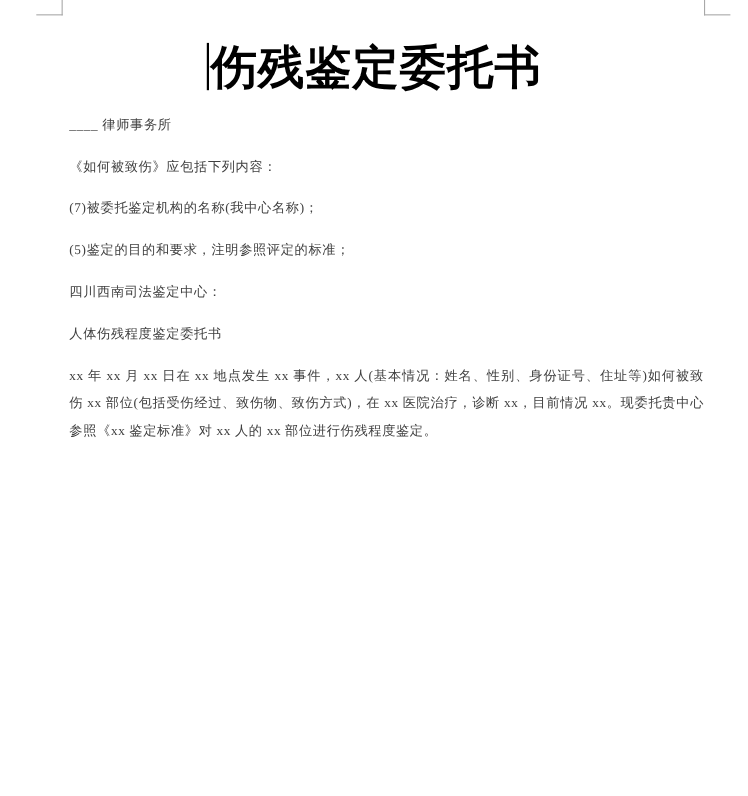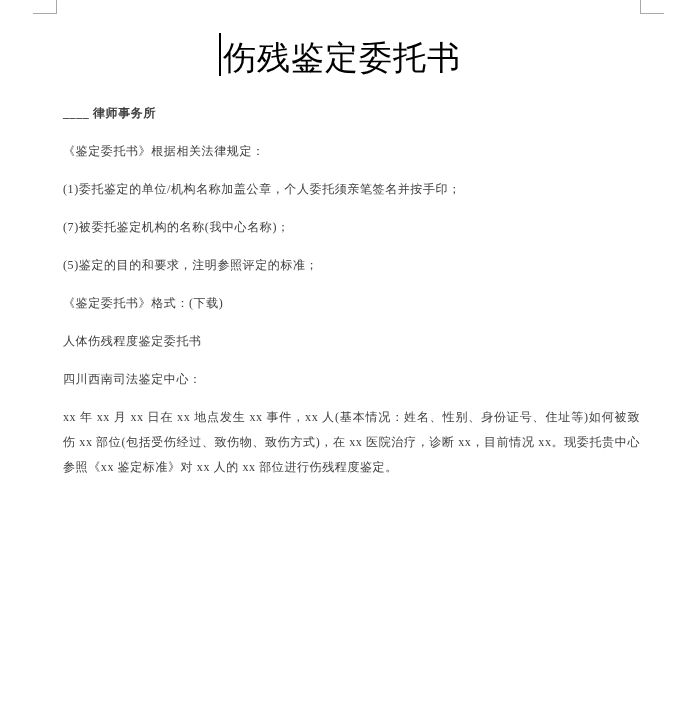--- a/index.html
+++ b/index.html
@@ -44,56 +44,54 @@
   }
   .caret {
     display: inline-block;
     width: 2px;
     height: 43px;
     background: #000;
     vertical-align: -7px;
     margin-right: 2px;
   }
   .doc-title {
-    font-size: 33px;
-    font-weight: normal;
+    font-size: 42px;
+    font-weight: bold;
     color: var(--title);
     letter-spacing: 1px;
   }
   .doc-body {
     position: absolute;
     top: 101px;
     left: 63px;
     width: 577px;
     color: var(--text);
     font-size: 12px;
     letter-spacing: 0.6px;
   }
   .para {
     margin: 0 0 13px 0;
     line-height: 25px;
     text-align: justify;
   }
-  .para.bold { font-weight: bold; }
+  .para.bold { font-weight: normal; }
 </style>
 </head>
 <body>
 
 <div class="page">
   <div class="crop-mark crop-left"></div>
   <div class="crop-mark crop-right"></div>
 
   <div class="title-row">
     <span class="caret"></span><span class="doc-title">伤残鉴定委托书</span>
   </div>
 
   <div class="doc-body">
       <p class="para bold">____ 律师事务所</p>
-      <p class="para">《鉴定委托书》根据相关法律规定：</p>
-      <p class="para">(1)委托鉴定的单位/机构名称加盖公章，个人委托须亲笔签名并按手印；</p>
+      <p class="para">《如何被致伤》应包括下列内容：</p>
       <p class="para">(7)被委托鉴定机构的名称(我中心名称)；</p>
       <p class="para">(5)鉴定的目的和要求，注明参照评定的标准；</p>
-      <p class="para">《鉴定委托书》格式：(下载)</p>
+      <p class="para">四川西南司法鉴定中心：</p>
       <p class="para">人体伤残程度鉴定委托书</p>
-      <p class="para">四川西南司法鉴定中心：</p>
       <p class="para">xx 年 xx 月 xx 日在 xx 地点发生 xx 事件，xx 人(基本情况：姓名、性别、身份证号、住址等)如何被致伤 xx 部位(包括受伤经过、致伤物、致伤方式)，在 xx 医院治疗，诊断 xx，目前情况 xx。现委托贵中心参照《xx 鉴定标准》对 xx 人的 xx 部位进行伤残程度鉴定。</p>
     </div>
 </div>
 
 </body></html>

